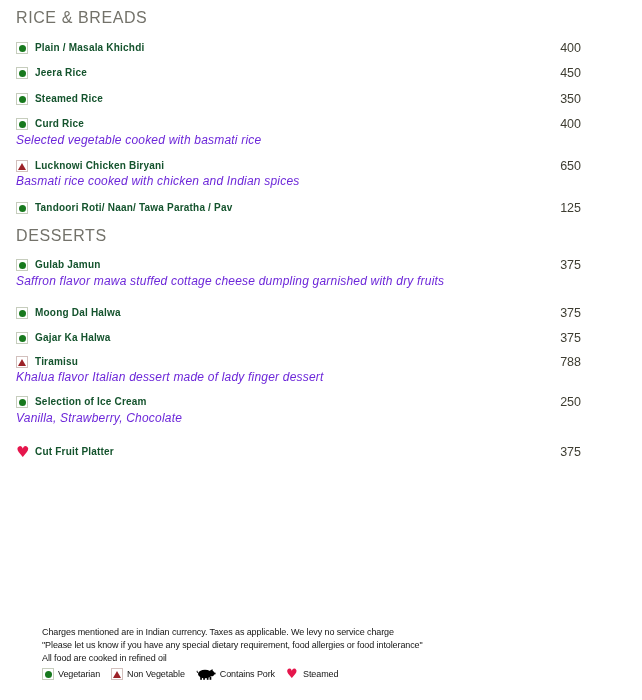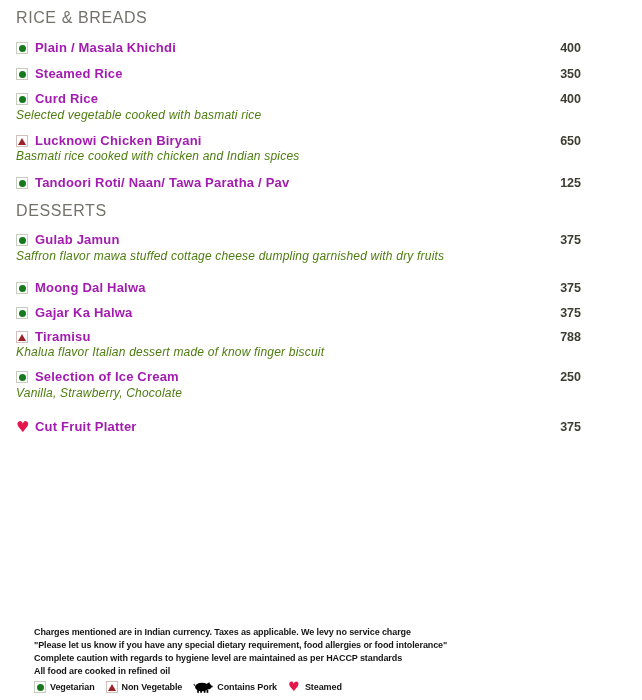--- a/index.html
+++ b/index.html
@@ -19,29 +19,29 @@
     letter-spacing:0.6px;
     color:#73726a;
     line-height:18px;
   }
   .row{
     display:flex;
     align-items:center;
     line-height:14px;
   }
   .iname{
-    font-size:13px;
+    font-size:10px;
     font-weight:700;
-    color:#a21caf;
+    color:#14532d;
     letter-spacing:0.2px;
   }
   .price{
     margin-left:auto;
     font-size:12.5px;
-    font-weight:700;
+    font-weight:400;
     color:#3e3d32;
   }
   .ind{
     width:10px;height:10px;
     border:1px solid #c6cdbd;
     background:#ffffff;
     display:inline-flex;
     align-items:center;
     justify-content:center;
     margin-right:7px;
@@ -63,31 +63,31 @@
     font-size:15px;
     line-height:10px;
     color:#e5164c;
     width:12px;
     margin-right:7px;
     flex:none;
   }
   .desc{
     font-size:12px;
     font-style:italic;
-    color:#4d7c0f;
+    color:#6d28d9;
     line-height:14px;
     letter-spacing:0.2px;
   }
   .footer{
     position:absolute;
-    left:34px;
+    left:42px;
     top:626px;
     width:580px;
     font-size:9px;
-    font-weight:700;
+    font-weight:400;
     color:#151515;
     letter-spacing:-0.1px;
   }
   .fnote{line-height:13px;}
   .legend{
     display:flex;
     align-items:flex-end;
     margin-top:2px;
     line-height:14px;
   }
@@ -104,20 +104,27 @@
   <h2 class="section-title">RICE &amp; BREADS</h2>
 
   <div class="row" style="margin-top:14px">
     <span class="ind veg">
         <span class="veg-dot"></span>
       </span>
     <span class="iname">Plain / Masala Khichdi</span>
     <span class="price">400</span>
   </div>
 
+  <div class="row" style="margin-top:11px">
+    <span class="ind veg">
+        <span class="veg-dot"></span>
+      </span>
+    <span class="iname">Jeera Rice</span>
+    <span class="price">450</span>
+  </div>
 
   <div class="row" style="margin-top:12px">
     <span class="ind veg">
         <span class="veg-dot"></span>
       </span>
     <span class="iname">Steamed Rice</span>
     <span class="price">350</span>
   </div>
 
   <div class="row" style="margin-top:11px">
@@ -174,41 +181,40 @@
     <span class="price">375</span>
   </div>
 
   <div class="row" style="margin-top:10px">
     <span class="ind nonveg">
         <span class="tri"></span>
       </span>
     <span class="iname">Tiramisu</span>
     <span class="price">788</span>
   </div>
-  <div class="desc" style="margin-top:1px">Khalua flavor Italian dessert made of know finger biscuit</div>
+  <div class="desc" style="margin-top:1px">Khalua flavor Italian dessert made of lady finger dessert</div>
 
   <div class="row" style="margin-top:11px">
     <span class="ind veg">
         <span class="veg-dot"></span>
       </span>
     <span class="iname">Selection of Ice Cream</span>
     <span class="price">250</span>
   </div>
   <div class="desc" style="margin-top:2px">Vanilla, Strawberry, Chocolate</div>
 
   <div class="row" style="margin-top:20px">
     <span class="heart">♥</span>
     <span class="iname">Cut Fruit Platter</span>
     <span class="price">375</span>
   </div>
 
   <div class="footer">
     <div class="fnote">Charges mentioned are in Indian currency. Taxes as applicable. We levy no service charge</div>
     <div class="fnote">"Please let us know if you have any special dietary requirement, food allergies or food intolerance"</div>
-    <div class="fnote">Complete caution with regards to hygiene level are maintained as per HACCP standards</div>
     <div class="fnote">All food are cooked in refined oil</div>
     <div class="legend">
       <span class="entry">
         <span class="ind veg">
             <span class="veg-dot"></span>
           </span>
         <span class="legend-label">Vegetarian</span>
       </span>
       <span class="entry">
         <span class="ind nonveg">

